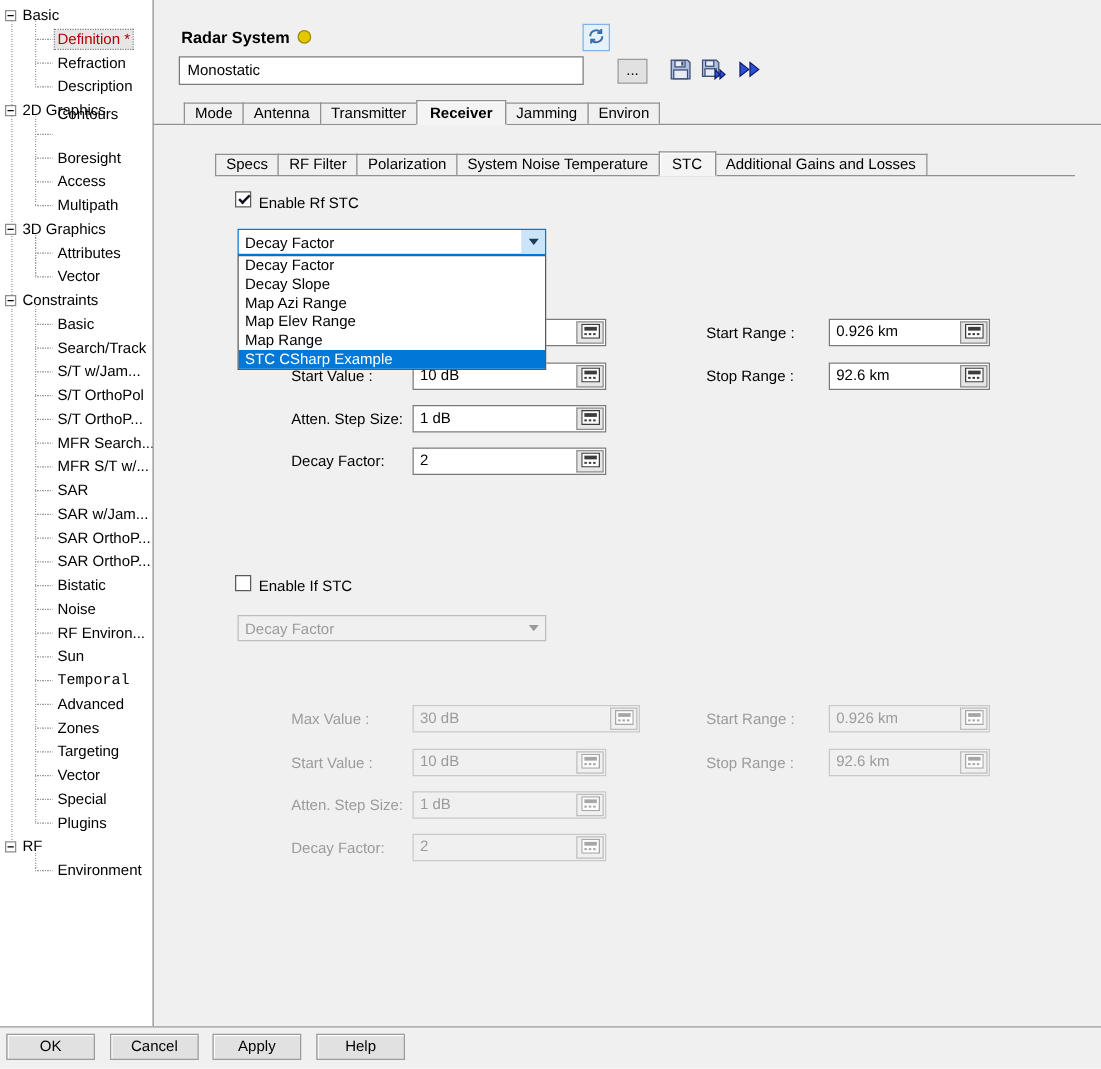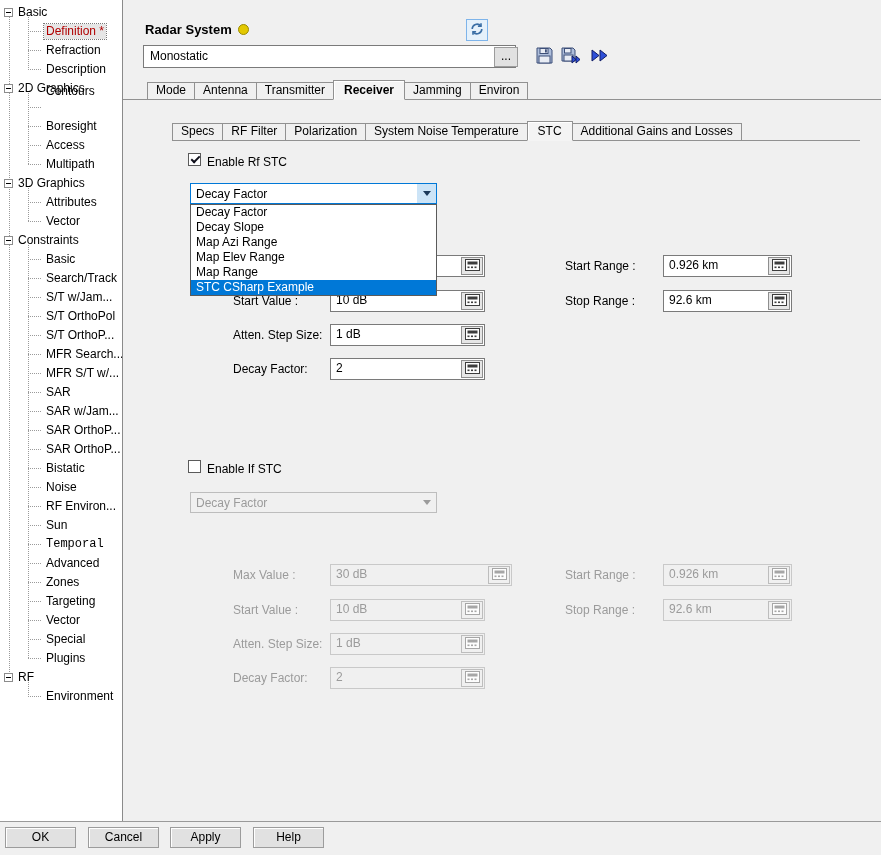--- a/index.html
+++ b/index.html
@@ -21,21 +21,21 @@
   .dotline-v{position:absolute;width:1px;background-image:repeating-linear-gradient(to bottom,#9a9a9a 0 1px,transparent 1px 2px);}
   .dotline-h{position:absolute;height:1px;background-image:repeating-linear-gradient(to right,#9a9a9a 0 1px,transparent 1px 2px);}
 
   
   #main{position:absolute;left:123px;top:0;width:758px;height:855px;border-radius:15px;}
   .page-title{position:absolute;left:22px;top:22px;font-weight:bold;font-size:13px;
     display:flex;align-items:center;gap:6px;}
   .status-dot{width:9px;height:9px;border-radius:50%;border:1px solid #9a8a00;}
   .refresh-btn{position:absolute;left:343px;top:19px;width:22px;height:22px;box-sizing:border-box;
     border:1px solid #7eb4ea;background:#e5f1fb;display:flex;align-items:center;justify-content:center;}
-  .type-field{position:absolute;left:20px;top:45px;width:373px;height:23px;box-sizing:border-box;
+  .type-field{position:absolute;left:20px;top:45px;width:324px;height:23px;box-sizing:border-box;
     background:#fff;border:1px solid #7a7a7a;line-height:21px;padding-left:6px;}
   .more-btn{position:absolute;left:371px;top:47px;width:24px;height:20px;box-sizing:border-box;
     background:#e1e1e1;border:1px solid #9c9c9c;text-align:center;line-height:17px;}
   .tool-btn{position:absolute;top:46px;width:24px;height:22px;display:flex;align-items:center;justify-content:center;}
 
   
   .tabstrip{position:absolute;height:19px;display:flex;align-items:flex-end;}
   .tab{box-sizing:border-box;height:17px;line-height:15px;padding:0 8px;background:#f0f0f0;
     border:1px solid #919191;border-bottom:none;margin-right:-1px;white-space:nowrap;z-index:2;position:relative;}
   .tab.active{height:20px;line-height:18px;padding:0 10px;background:#f4f4f4;z-index:3;

